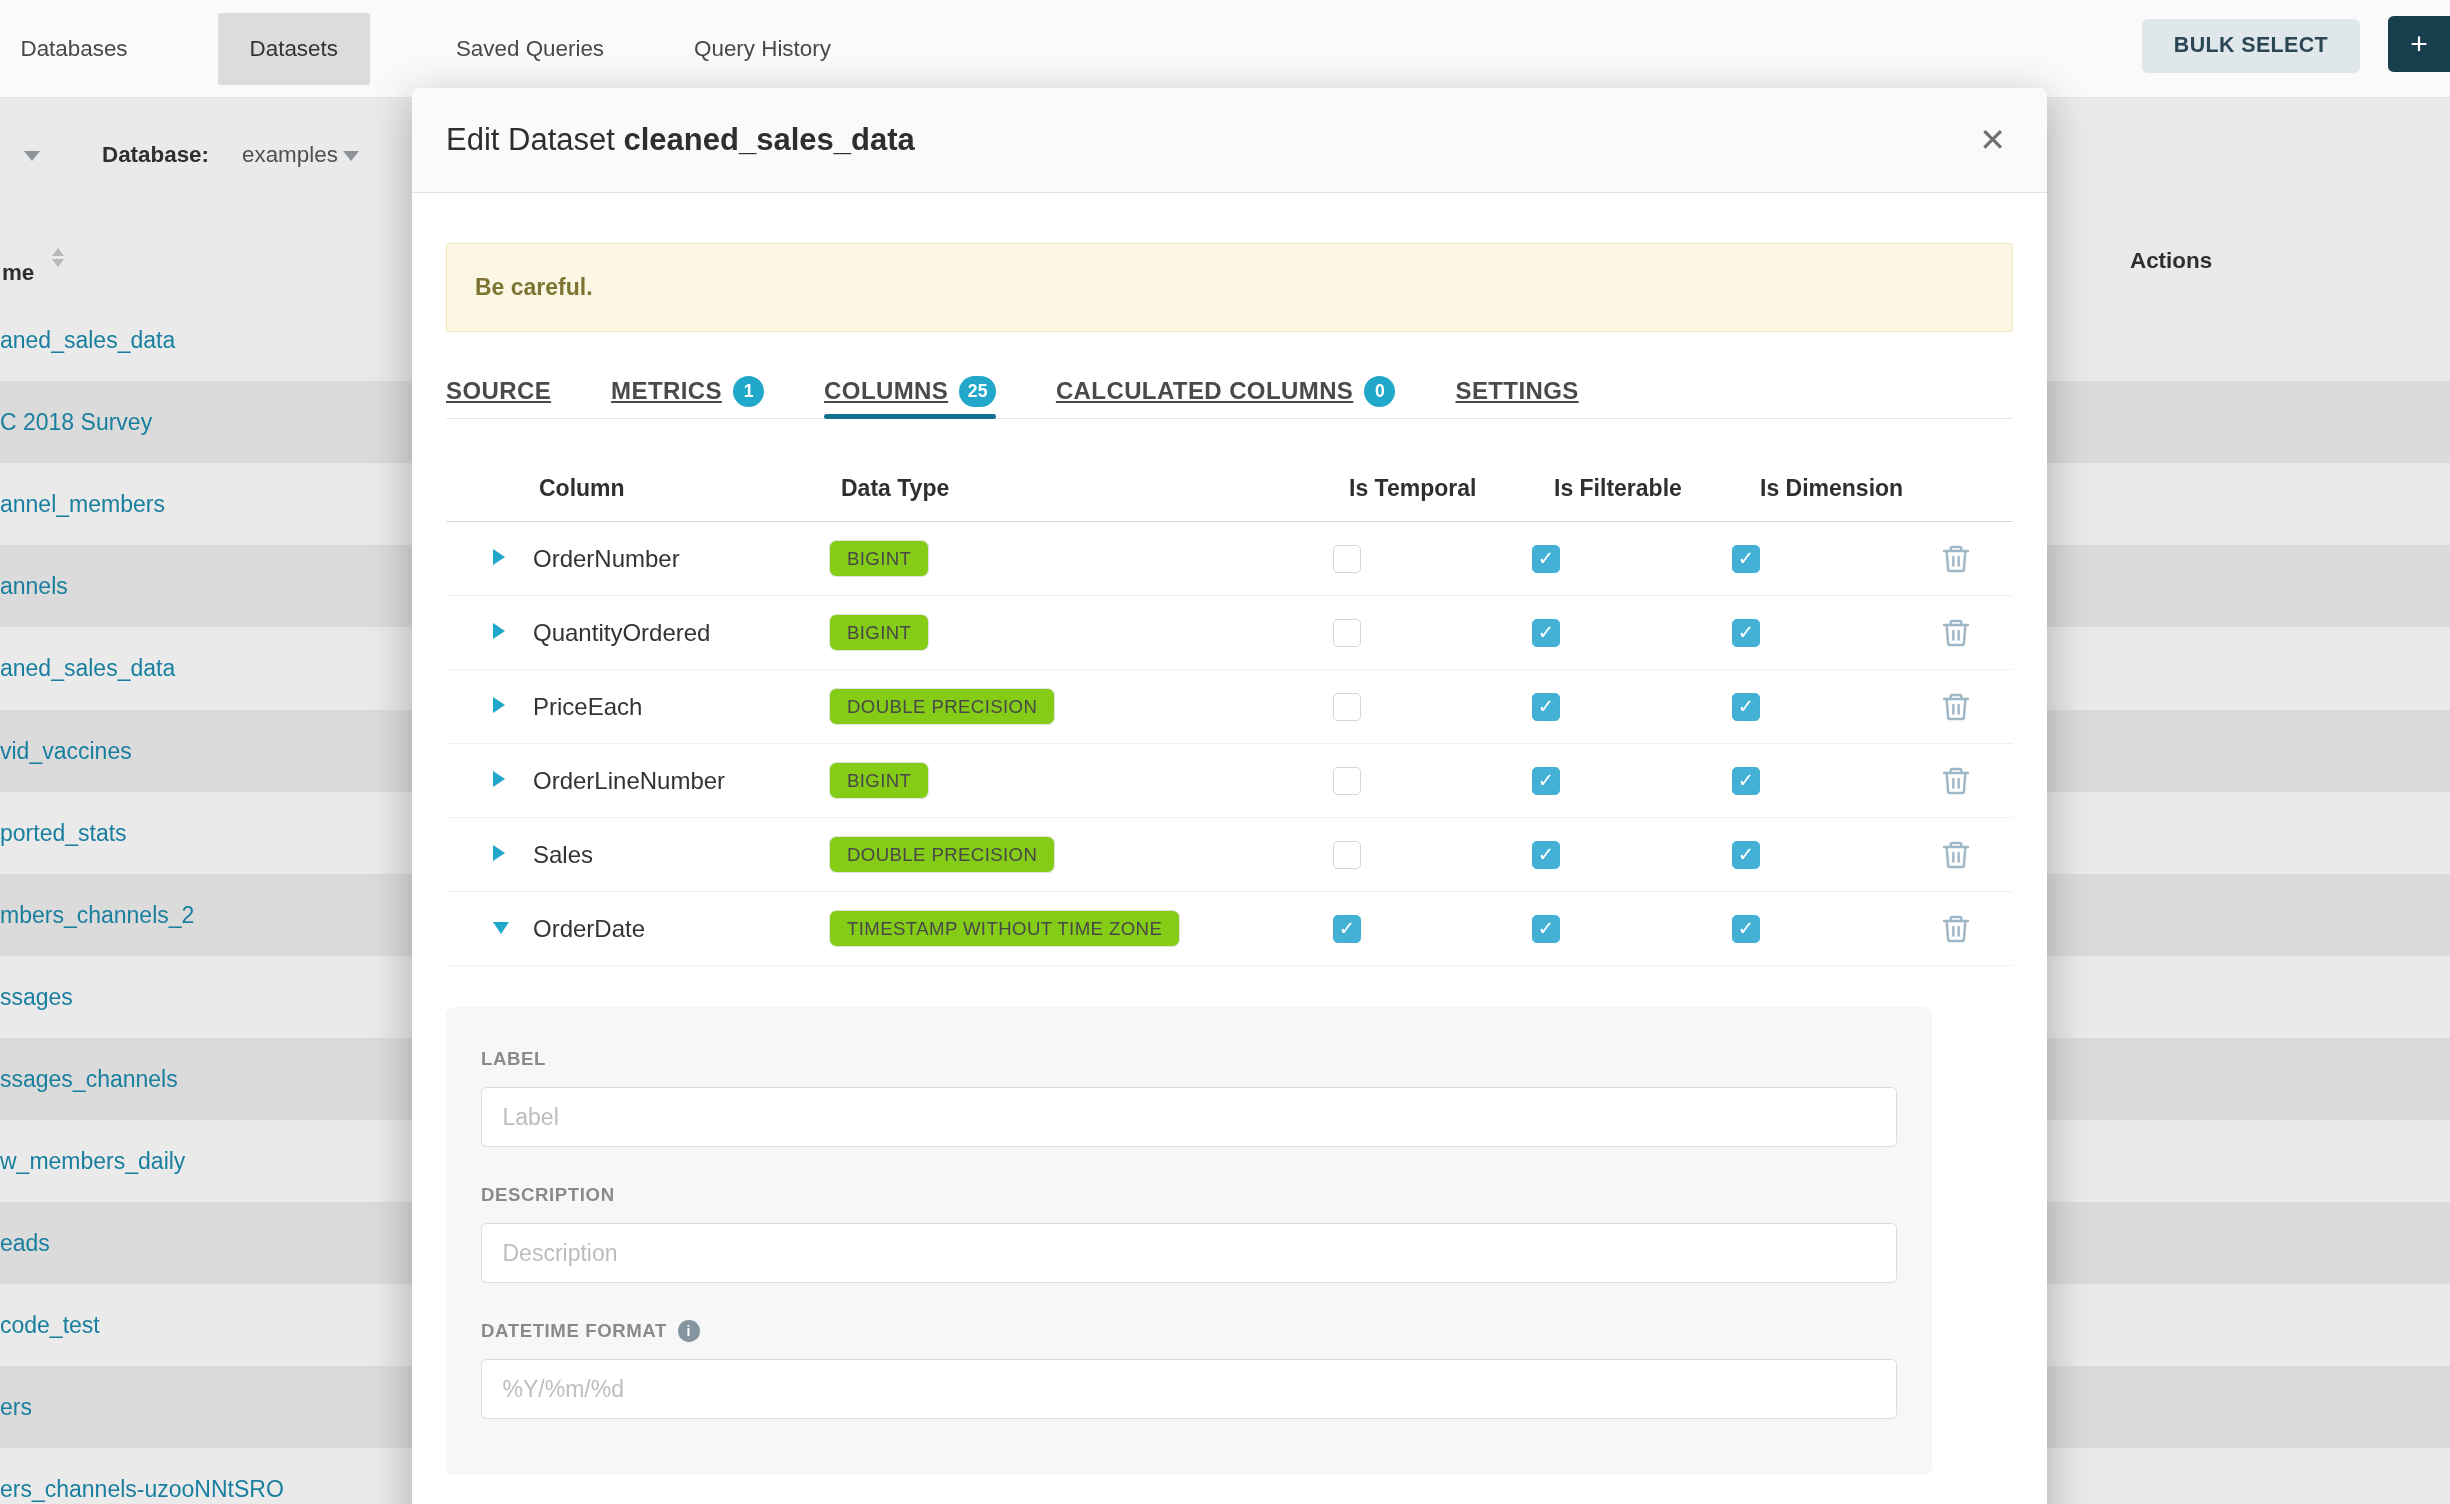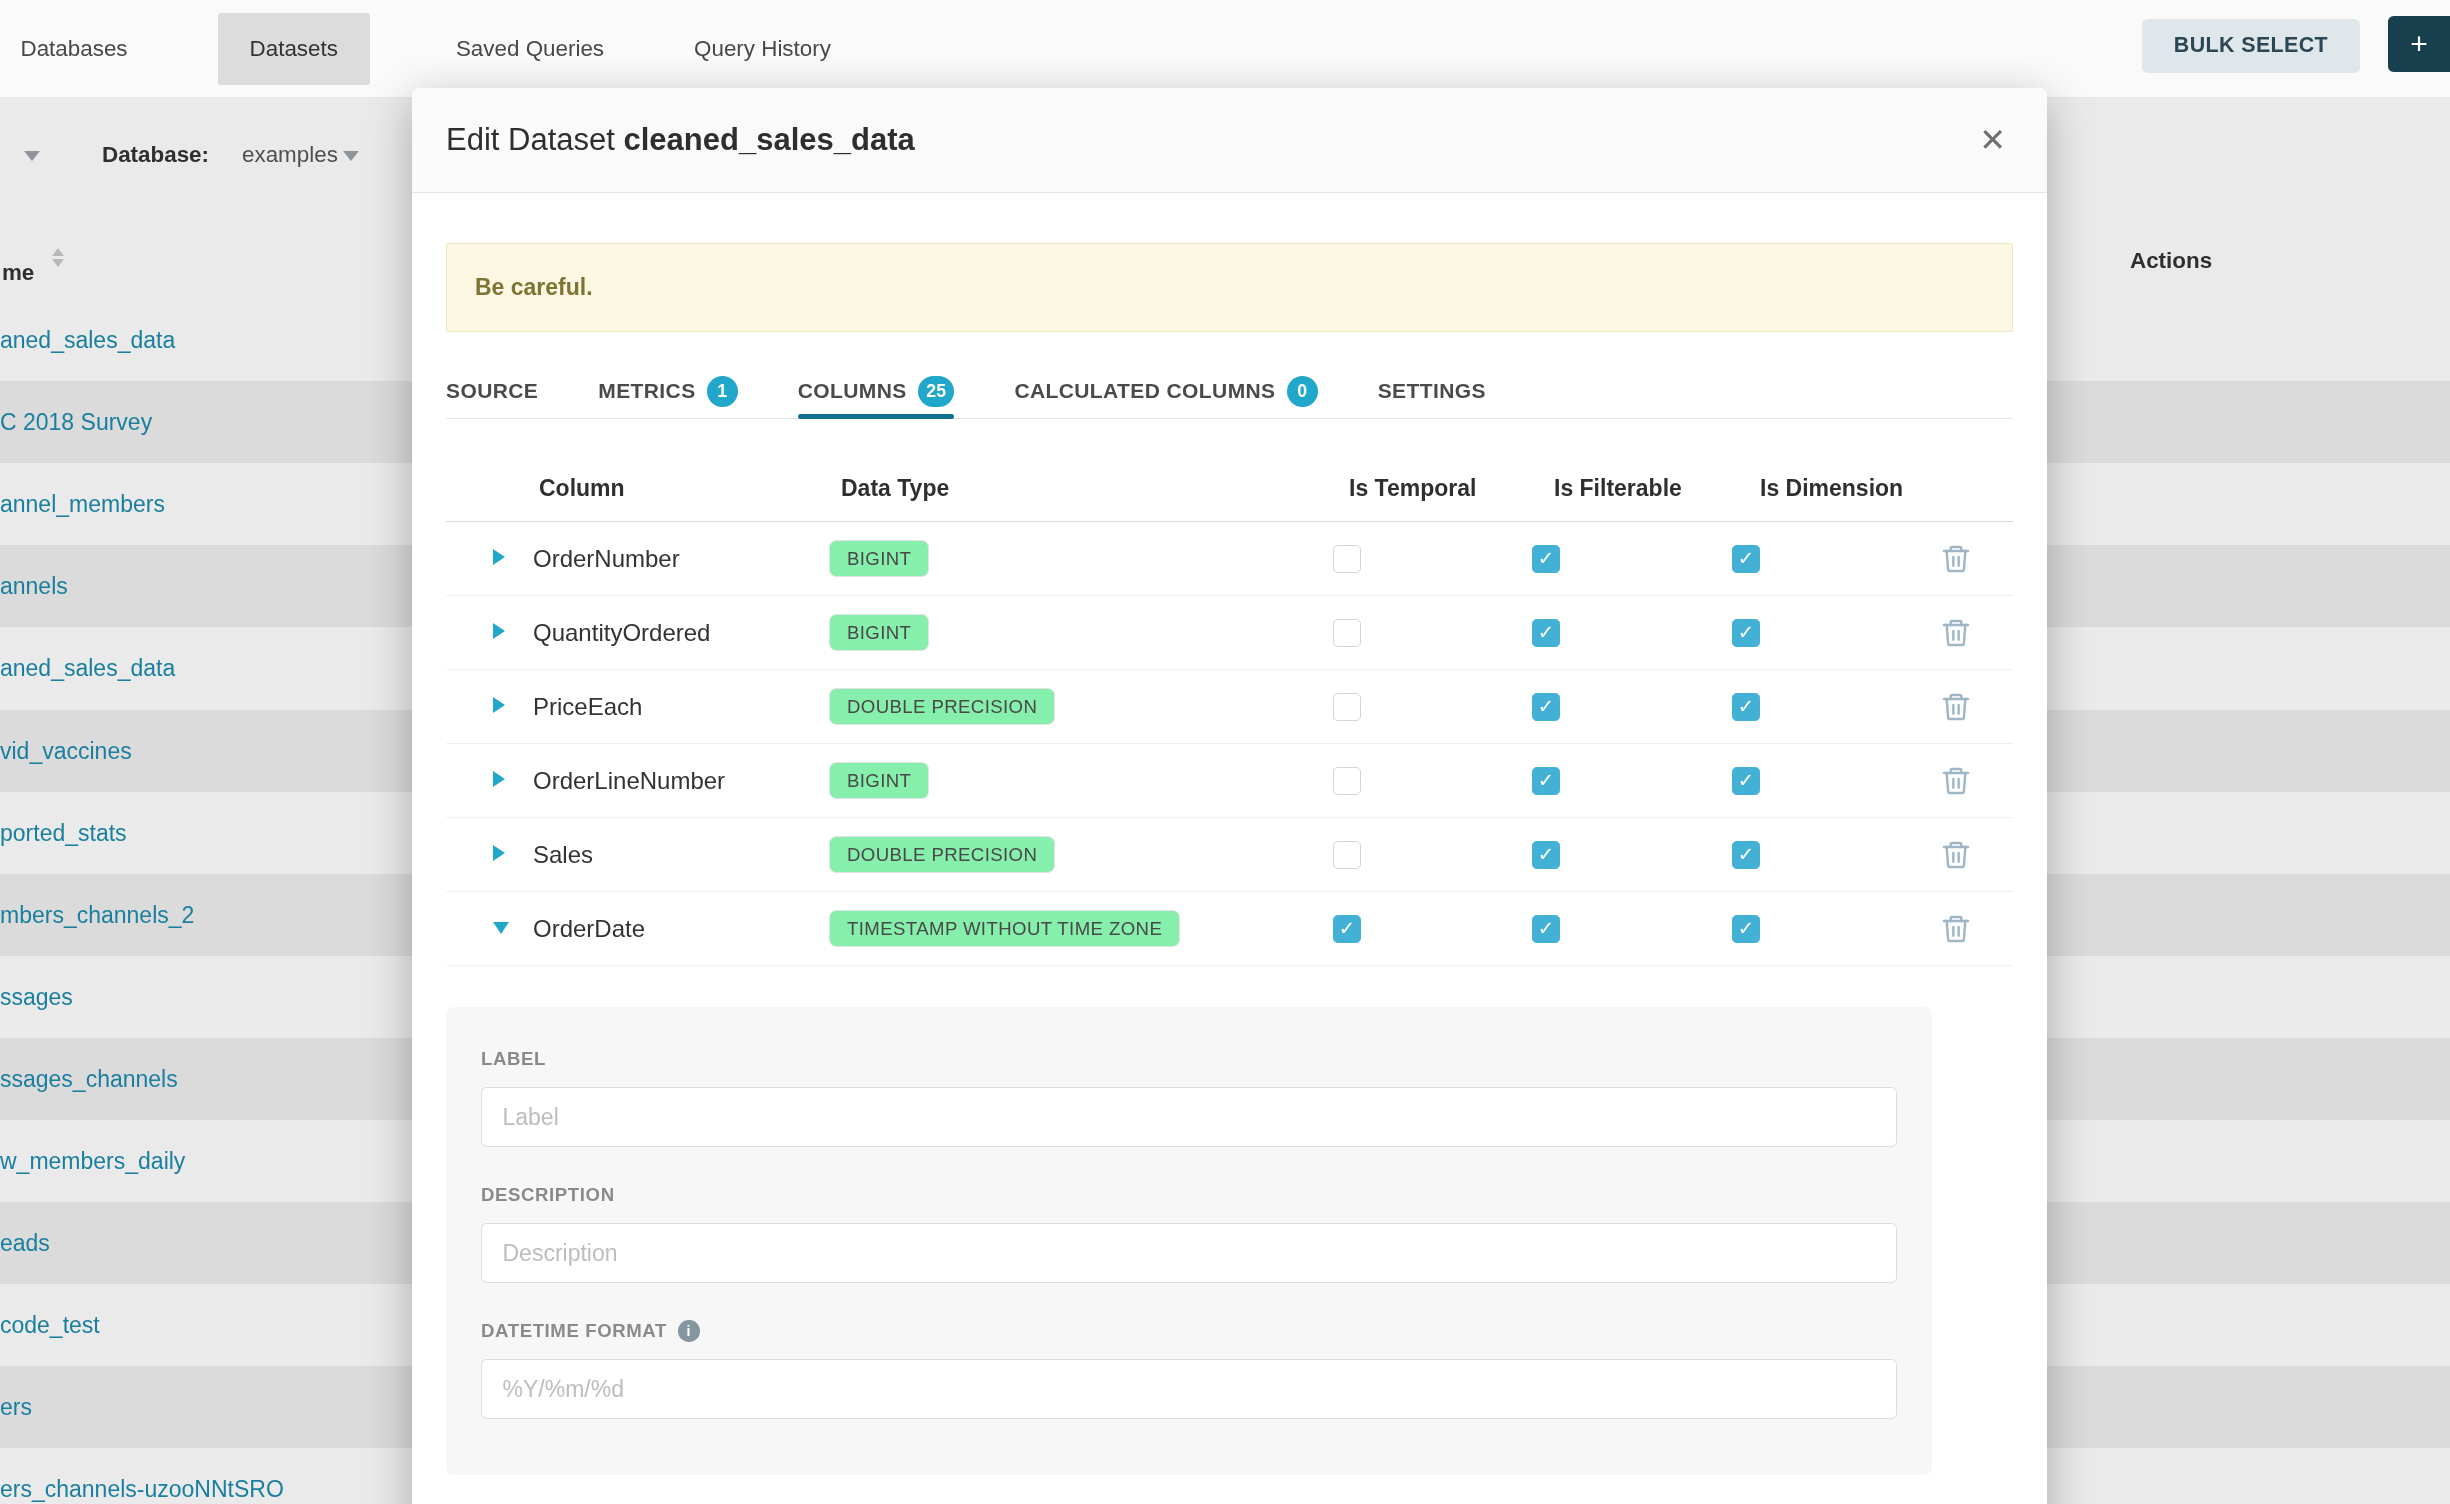--- a/index.html
+++ b/index.html
@@ -40,34 +40,34 @@
   .modal-title{font-size:31px;color:#2E2E2E;}
   .modal-title b{font-weight:700;}
   .modal-close{font-size:32px;color:#6F6F6F;cursor:pointer;line-height:1;}
   .modal-body{padding:50px 34px 0;}
 
   .warning{height:87px;background:#FBF7E3;border:0.9px solid #EFE7C0;border-radius:2px;display:flex;align-items:center;padding:0 28px;font-size:23px;color:#454545;}
   .warning .bold{font-weight:700;color:#7D7432;margin-right:9.3px;white-space:nowrap;}
 
   .tabs{display:flex;align-items:flex-end;height:54px;margin-top:32px;border-bottom:0.9px solid #E6E6E6;}
   .tab{position:relative;display:flex;align-items:center;gap:11.2px;height:100%;margin-right:60px;cursor:pointer;}
-  .tab-label{font-size:21px;font-weight:600;color:#4A4A4A;letter-spacing:0.4px;}
+  .tab-label{font-size:24px;font-weight:600;color:#4A4A4A;letter-spacing:0.4px;text-decoration:underline;}
   .tab.active::after{content:"";position:absolute;left:0;right:0;bottom:-0.9px;height:4.7px;background:#11708F;border-radius:2.8px;}
   .badge{min-width:31px;height:31px;padding:0 8.4px;box-sizing:border-box;background:#20A7C9;color:#fff;border-radius:931px;font-size:17.7px;font-weight:600;display:flex;align-items:center;justify-content:center;}
 
   .t-grid{display:grid;grid-template-columns:87px 296px 502px 199px 200px 199px 1fr;align-items:center;}
   .t-head{height:65px;margin-top:37px;border-bottom:0.9px solid #D9D9D9;gap:6px;}
   .t-head .th{font-size:23px;font-weight:700;color:#2F2F2F;}
   .t-row{height:73px;border-bottom:0.9px solid #F0F0F0;}
   .caret-cell{padding-left:47px;}
   .caret{display:inline-block;width:0;height:0;cursor:pointer;}
   .caret.right{border-top:8.4px solid transparent;border-bottom:8.4px solid transparent;border-left:12px solid #20A7C9;}
   .caret.down{border-left:8.4px solid transparent;border-right:8.4px solid transparent;border-top:12px solid #20A7C9;}
   .name-cell{font-size:24px;color:#333;}
-  .pill{display:inline-block;background:#86efac;border:0.9px solid #E2E2E2;border-radius:7.5px;padding:6.5px 17px;font-size:18.6px;color:#484848;letter-spacing:0.4px;white-space:nowrap;}
+  .pill{display:inline-block;background:#84cc16;border:0.9px solid #E2E2E2;border-radius:7.5px;padding:6.5px 17px;font-size:18.6px;color:#484848;letter-spacing:0.4px;white-space:nowrap;}
   .checkbox{width:28px;height:28px;box-sizing:border-box;border:1.9px solid #D4D4D4;border-radius:4.7px;background:#fff;display:flex;align-items:center;justify-content:center;font-size:19.6px;color:#fff;cursor:pointer;margin-left:1.9px;}
   .checkbox.checked{background:#43B1D5;border-color:#43B1D5;}
   .trash-cell{padding-left:11.2px;}
   .trash-cell svg{cursor:pointer;display:block;}
 
   .detail-panel{margin-top:41px;width:1486px;box-sizing:border-box;background:#F7F7F7;border-radius:7.5px;padding:41px 35px 56px;}
   .field-label{font-size:18.6px;font-weight:600;color:#8A8A8A;letter-spacing:0.6px;margin:37px 0 17px;display:flex;align-items:center;}
   .field-label.first{margin-top:0;}
   .field-input{width:100%;height:60px;box-sizing:border-box;border:0.9px solid #DCDCDC;border-radius:5.6px;background:#fff;padding:0 20.5px;font-size:23px;color:#333;font-family:"Liberation Sans", sans-serif;outline:none;}
   .field-input::placeholder{color:#BDBDBD;}

